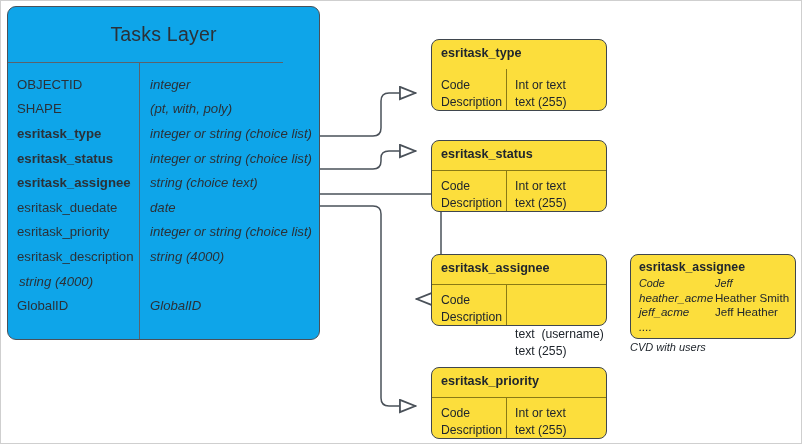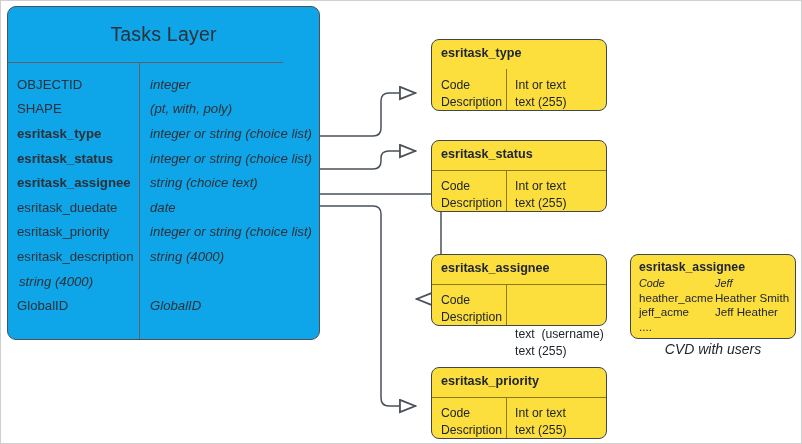--- a/index.html
+++ b/index.html
@@ -136,29 +136,28 @@
     white-space: nowrap;
   }
   .cvd-grid {
     position: absolute;
     left: 8px; top: 21px; right: 4px;
     font-size: 11.6px;
     line-height: 14.6px;
     color: #20262d;
   }
   .cvd-row { display: flex; }
-  .cvd-c1 { width: 76px; white-space: nowrap; }
+  .cvd-c1 { width: 76px; white-space: nowrap; font-style: italic; }
   .cvd-c2 { white-space: nowrap; }
   .cvd-row.head .cvd-c1,
   .cvd-row.head .cvd-c2 { font-style: italic; font-size: 10.8px; }
   .cvd-caption {
     position: absolute;
     left: 629px; top: 340px; width: 166px;
-    text-align: center;
-    font-size: 14px;
+    font-size: 11px;
     font-style: italic;
     color: #20262d;
   }
 
   
   #wires { position: absolute; left: 0; top: 0; width: 802px; height: 444px; }
 </style>
 </head>
 <body>
 

